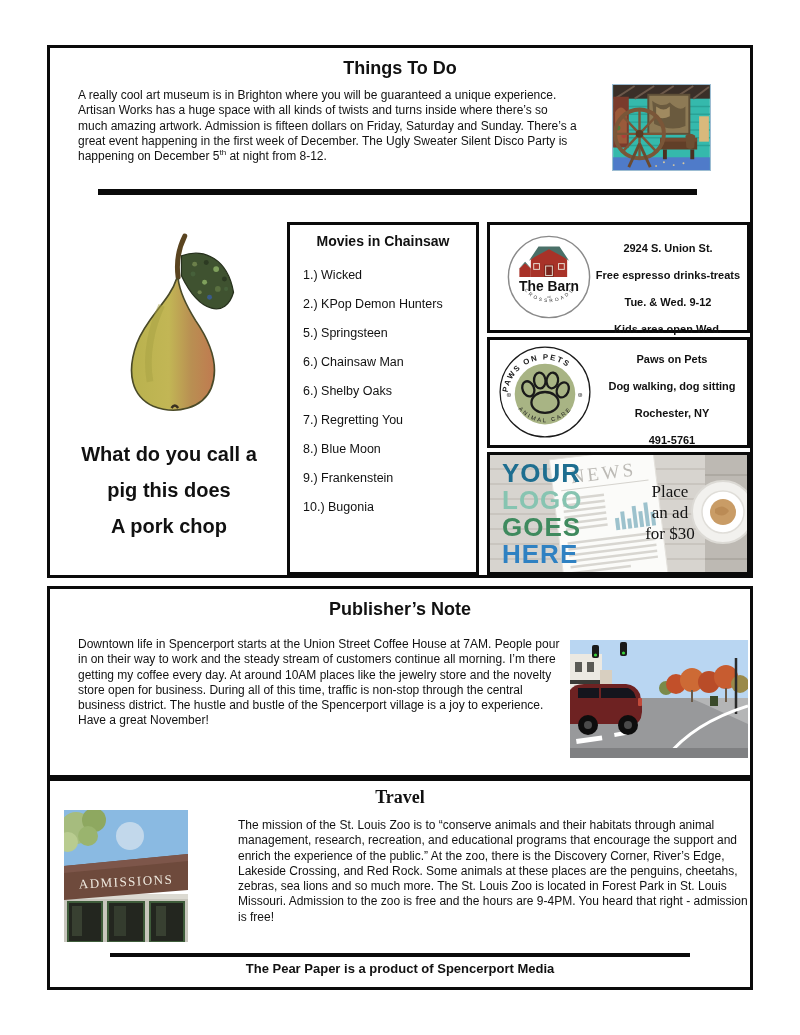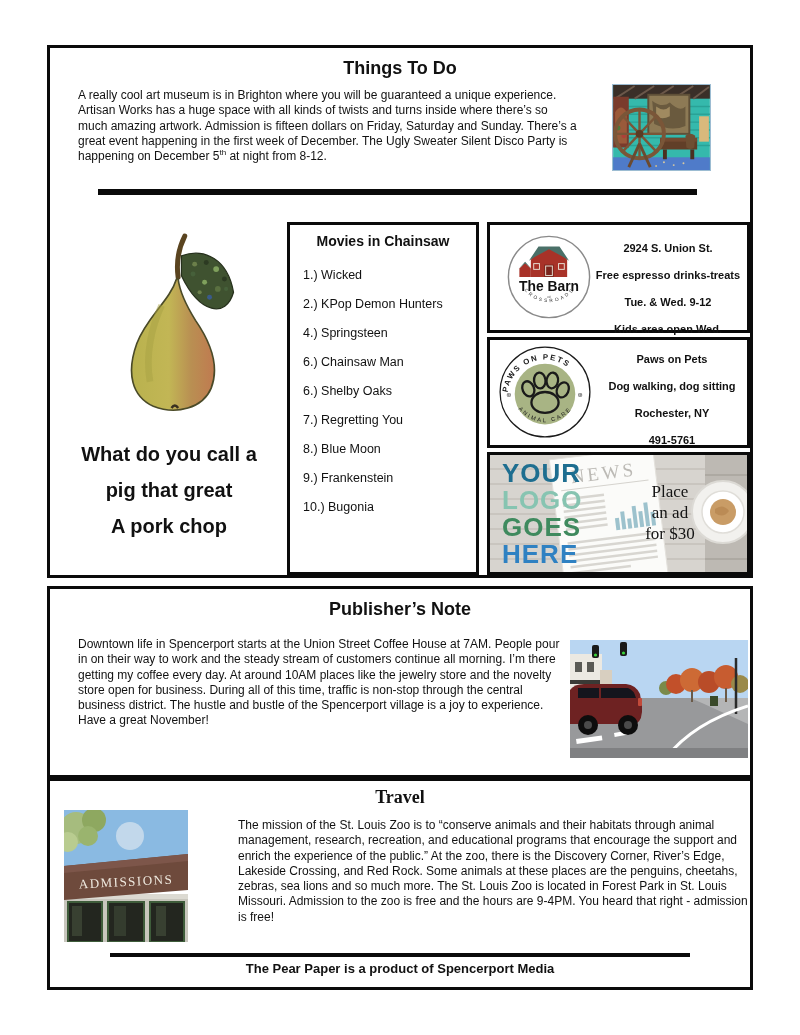--- a/index.html
+++ b/index.html
@@ -114,30 +114,30 @@
         <circle cx="106" cy="74" r="2.5" fill="#6b7f4a"></circle>
           <circle cx="138" cy="70" r="2.5" fill="#46603a"></circle>
       </g>
       <path d="M78,58 C70,84 42,104 30,136 C17,172 24,200 50,212 C78,223 110,214 120,190 C130,164 119,134 101,108 C91,92 82,74 80,58 Z" fill="url(#pearGrad)" stroke="#4a4a28" stroke-width="2"></path>
       <path d="M60,90 C48,116 40,150 46,182" fill="none" stroke="#a8a244" stroke-width="8" opacity="0.5"></path>
       <path d="M72,214 q4,-6 8,0" fill="none" stroke="#3a3020" stroke-width="3"></path>
     </svg>
 
     <div class="joke" style="top:388px;">
       <div>What do you call a</div>
-      <div>pig that great</div>
+      <div>pig this does</div>
       <div>A pork chop</div>
     </div>
 
     <div class="box movies-box">
       <div class="movies-title">Movies in Chainsaw</div>
       <div class="movies-list">
         <div>1.) Wicked</div>
         <div>2.) KPop Demon Hunters</div>
-        <div>4.) Springsteen</div>
+        <div>5.) Springsteen</div>
         <div>6.) Chainsaw Man</div>
         <div>6.) Shelby Oaks</div>
         <div>7.) Regretting You</div>
         <div>8.) Blue Moon</div>
         <div>9.) Frankenstein</div>
         <div>10.) Bugonia</div>
       </div>
     </div>
 
     <div class="box ad-box" style="top:174px;height:111px;">

